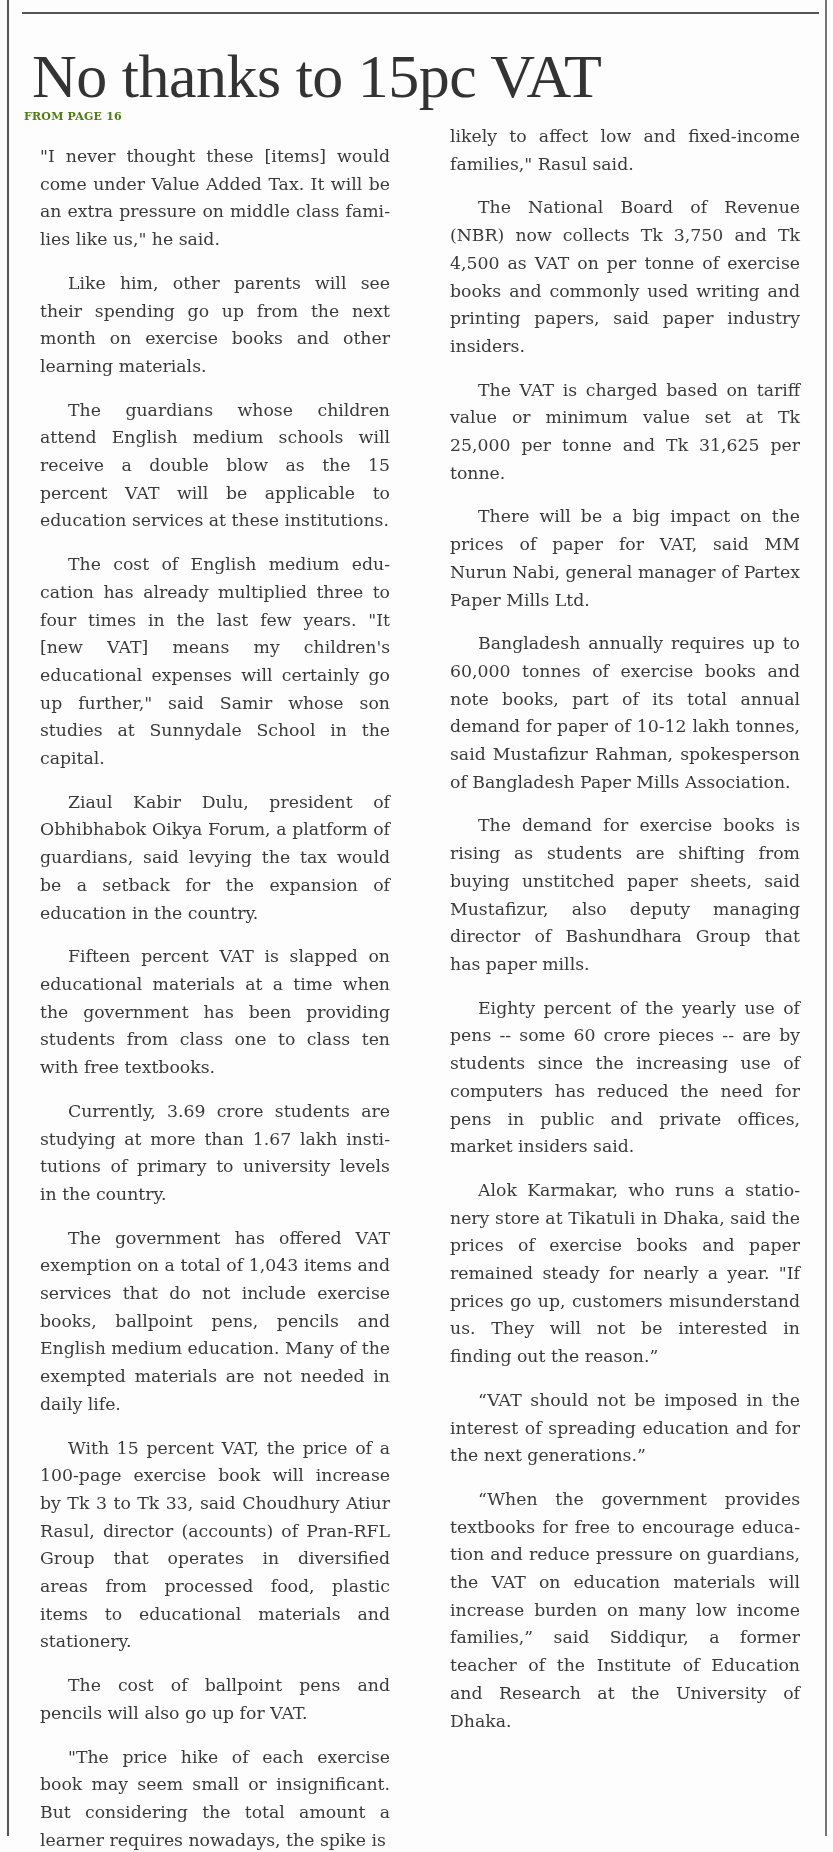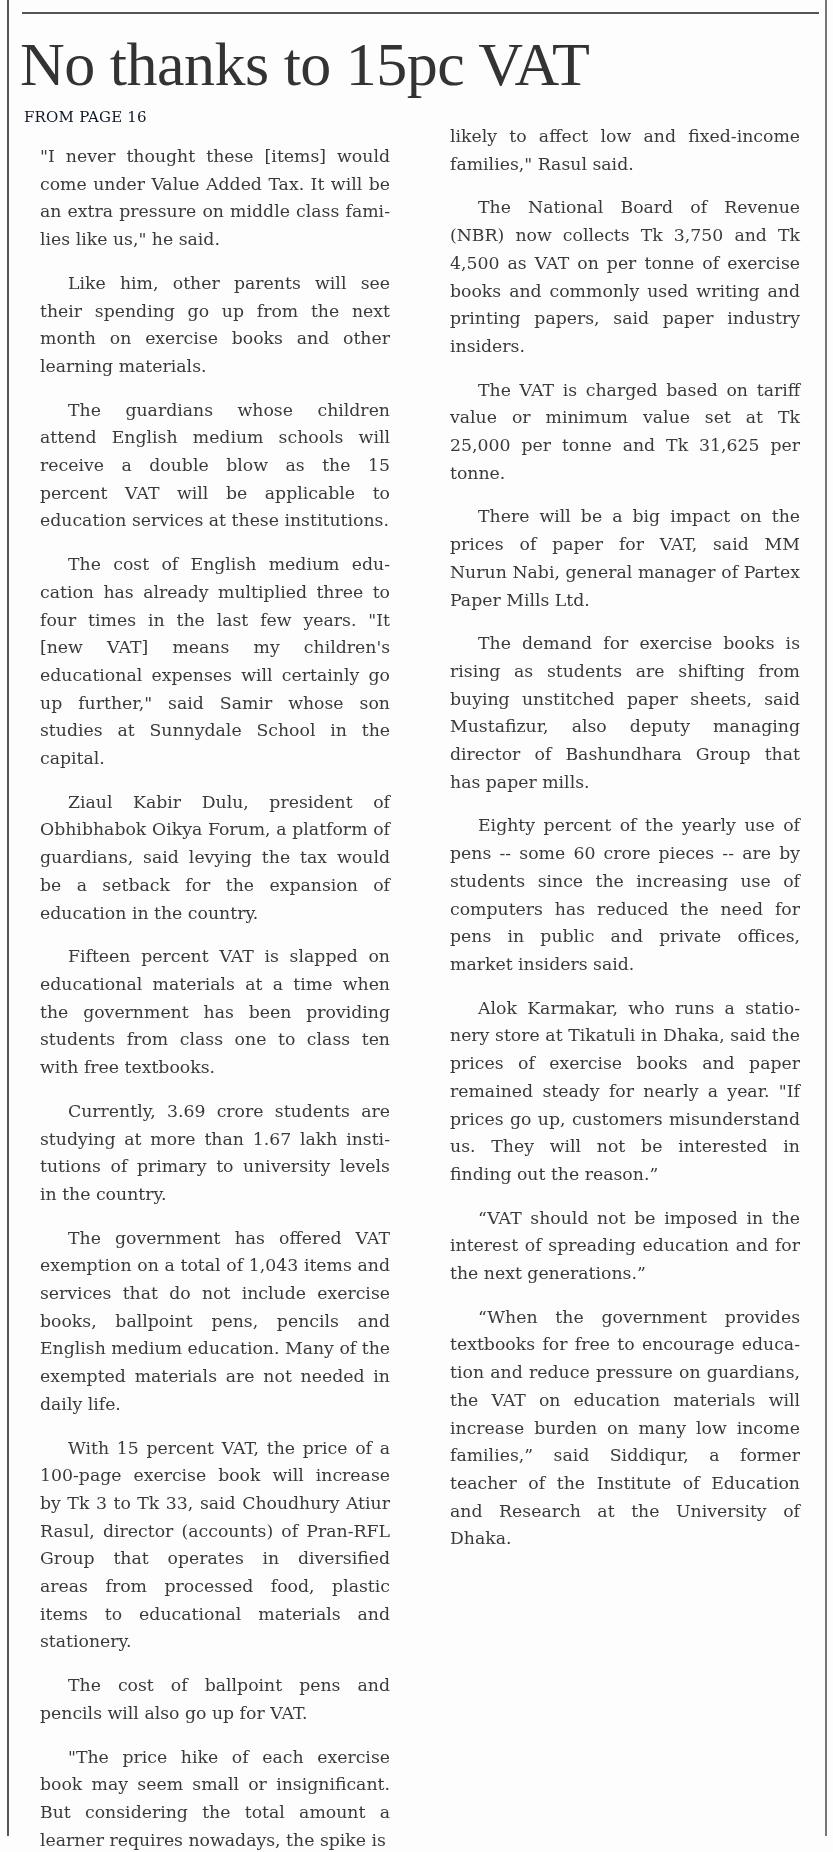--- a/index.html
+++ b/index.html
@@ -14,34 +14,34 @@
   .border-right {
     position: absolute; left: 825px; top: 0; width: 2px; height: 1836px; background: #777;
   }
   .top-rule {
     position: absolute; left: 22px; top: 12px; width: 797px; height: 2px; background: #555;
   }
   .headline {
     position: absolute; left: 20px; top: 28px;
     font-family: "Liberation Serif", "DejaVu Serif", serif;
     font-size: 62px; line-height: 72px; color: #333;
-    letter-spacing: -0.5px; margin: 0; font-weight: normal;
+    letter-spacing: -0.5px; margin: 12px; font-weight: normal;
     white-space: nowrap;
   }
   .col {
     position: absolute; top: 107px; width: 382px;
     font-family: "DejaVu Serif", "Liberation Serif", serif;
     font-size: 17.3px; line-height: 27.7px; color: #3a3a3a;
     text-align: justify; hyphens: manual;
   }
   .col-left { left: 24px; }
   .col-right { left: 434px; }
   .dateline {
-    font-family: "DejaVu Serif", serif; font-size: 15px; font-weight: normal;
-    color: #0f172a; line-height: 20px; letter-spacing: 0.2px;
+    font-family: "DejaVu Serif", serif; font-size: 11px; font-weight: bold;
+    color: #4d7c0f; line-height: 20px; letter-spacing: 0.2px;
   }
   .col p { margin: 16px; text-indent: 28px; }
   .col p.noindent { text-indent: 0; }
 </style>
 </head>
 <body>
 
 <div class="clip">
   <div class="border-left"></div>
   <div class="border-right"></div>
@@ -65,20 +65,21 @@
         <p>"The price hike of each exercise book may seem small or insignificant. But considering the total amount a learner requires nowadays, the spike is</p>
       </div>
   </div>
 
   <div class="col col-right">
     <div id="right-paras">
         <p class="noindent">likely to affect low and fixed-income families," Rasul said.</p>
         <p>The National Board of Revenue (NBR) now collects Tk 3,750 and Tk 4,500 as VAT on per tonne of exercise books and commonly used writing and printing papers, said paper indus­try insiders.</p>
         <p>The VAT is charged based on tariff value or minimum value set at Tk 25,000 per tonne and Tk 31,625 per tonne.</p>
         <p>There will be a big impact on the prices of paper for VAT, said MM Nurun Nabi, general manager of Partex Paper Mills Ltd.</p>
+        <p>Bangladesh annually requires up to 60,000 tonnes of exercise books and note books, part of its total annual demand for paper of 10-12 lakh tonnes, said Mustafizur Rahman, spokesperson of Bangladesh Paper Mills Association.</p>
         <p>The demand for exercise books is rising as students are shifting from buying unstitched paper sheets, said Mustafizur, also deputy managing director of Bashundhara Group that has paper mills.</p>
         <p>Eighty percent of the yearly use of pens -- some 60 crore pieces -- are by students since the increasing use of computers has reduced the need for pens in public and private offices, market insiders said.</p>
         <p>Alok Karmakar, who runs a statio­nery store at Tikatuli in Dhaka, said the prices of exercise books and paper remained steady for nearly a year. "If prices go up, customers misunder­stand us. They will not be interested in finding out the reason.”</p>
         <p>“VAT should not be imposed in the interest of spreading education and for the next generations.”</p>
         <p>“When the government provides textbooks for free to encourage educa­tion and reduce pressure on guardians, the VAT on education materials will increase burden on many low income families,” said Siddiqur, a former teacher of the Institute of Education and Research at the University of Dhaka.</p>
       </div>
   </div>
 </div>
 
 </body></html>

